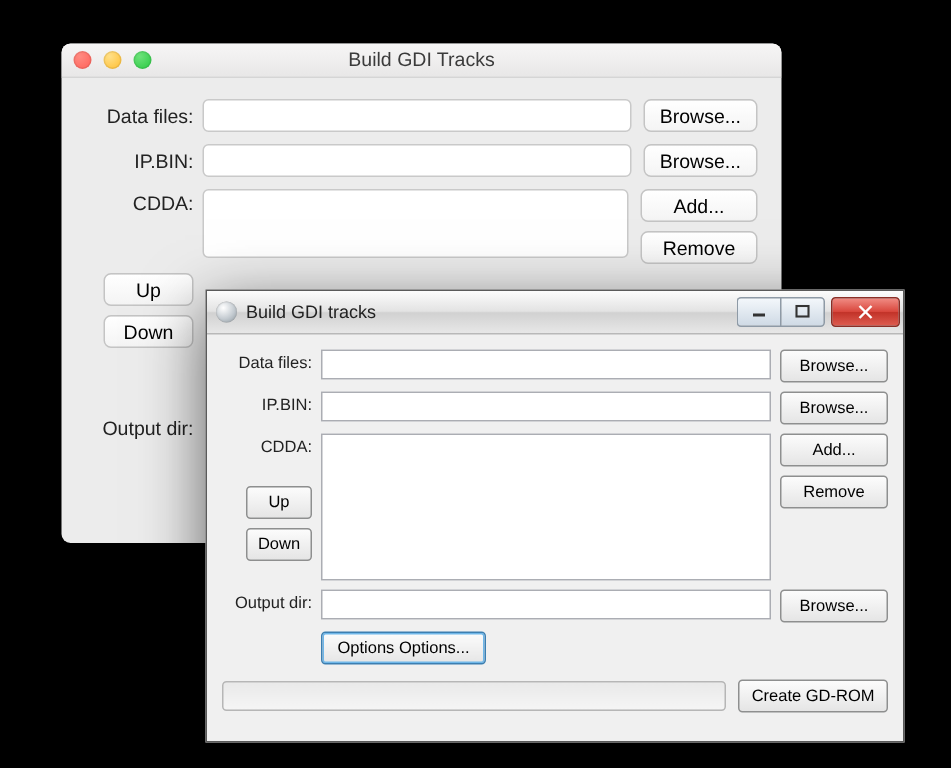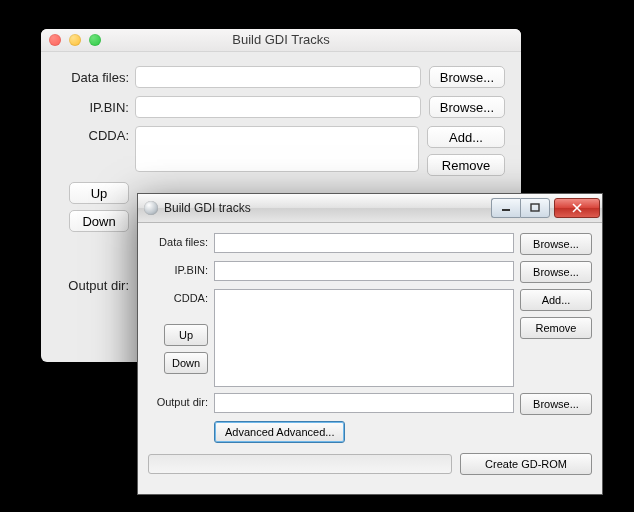--- a/index.html
+++ b/index.html
@@ -317,23 +317,23 @@
         <button class="win-button small">Up</button>
         <button class="win-button small">Down</button>
       </div>
 
       <div class="win-label">Output dir:</div>
       <input class="win-input" value="" style="">
       <button class="win-button">Browse...</button>
 
       <div></div>
       <div>
-        <button class="win-button focus" style="width:auto;padding:0 10px;">Advanced Advanced...</button>
+        <button class="win-button focus" style="width:auto;padding:0 10px;">Options Options...</button>
       </div>
       <div></div>
     </div>
 
     <div class="win-bottom">
       <div class="win-progress"></div>
-      <button class="win-button" style="width:auto;padding:0 24px;">Create GD-ROM</button>
+      <button class="win-button" style="width:auto;padding:0 8px;">Create GD-ROM</button>
     </div>
   </div>
 </div>
 
 </body></html>

